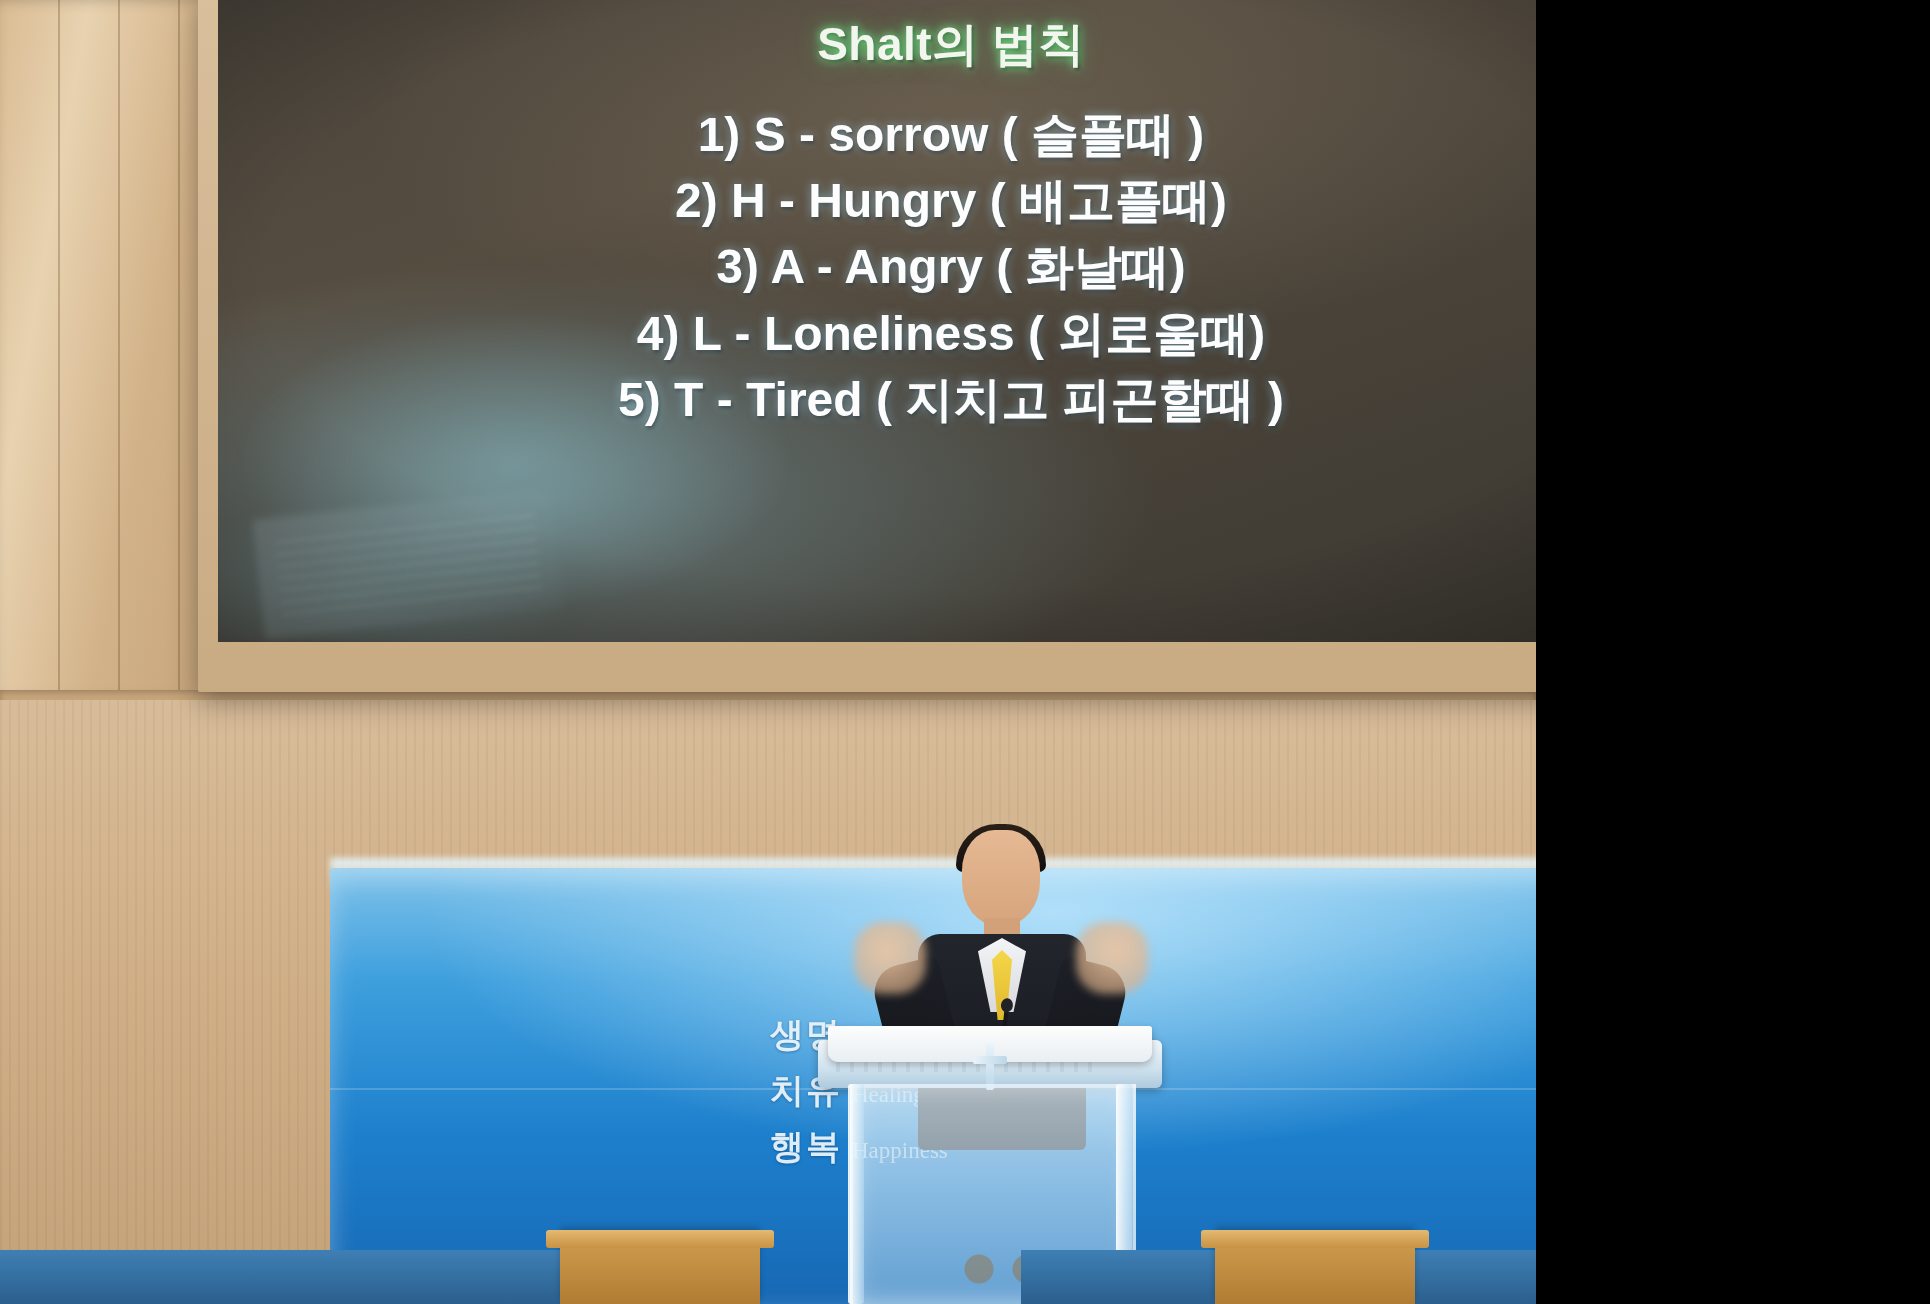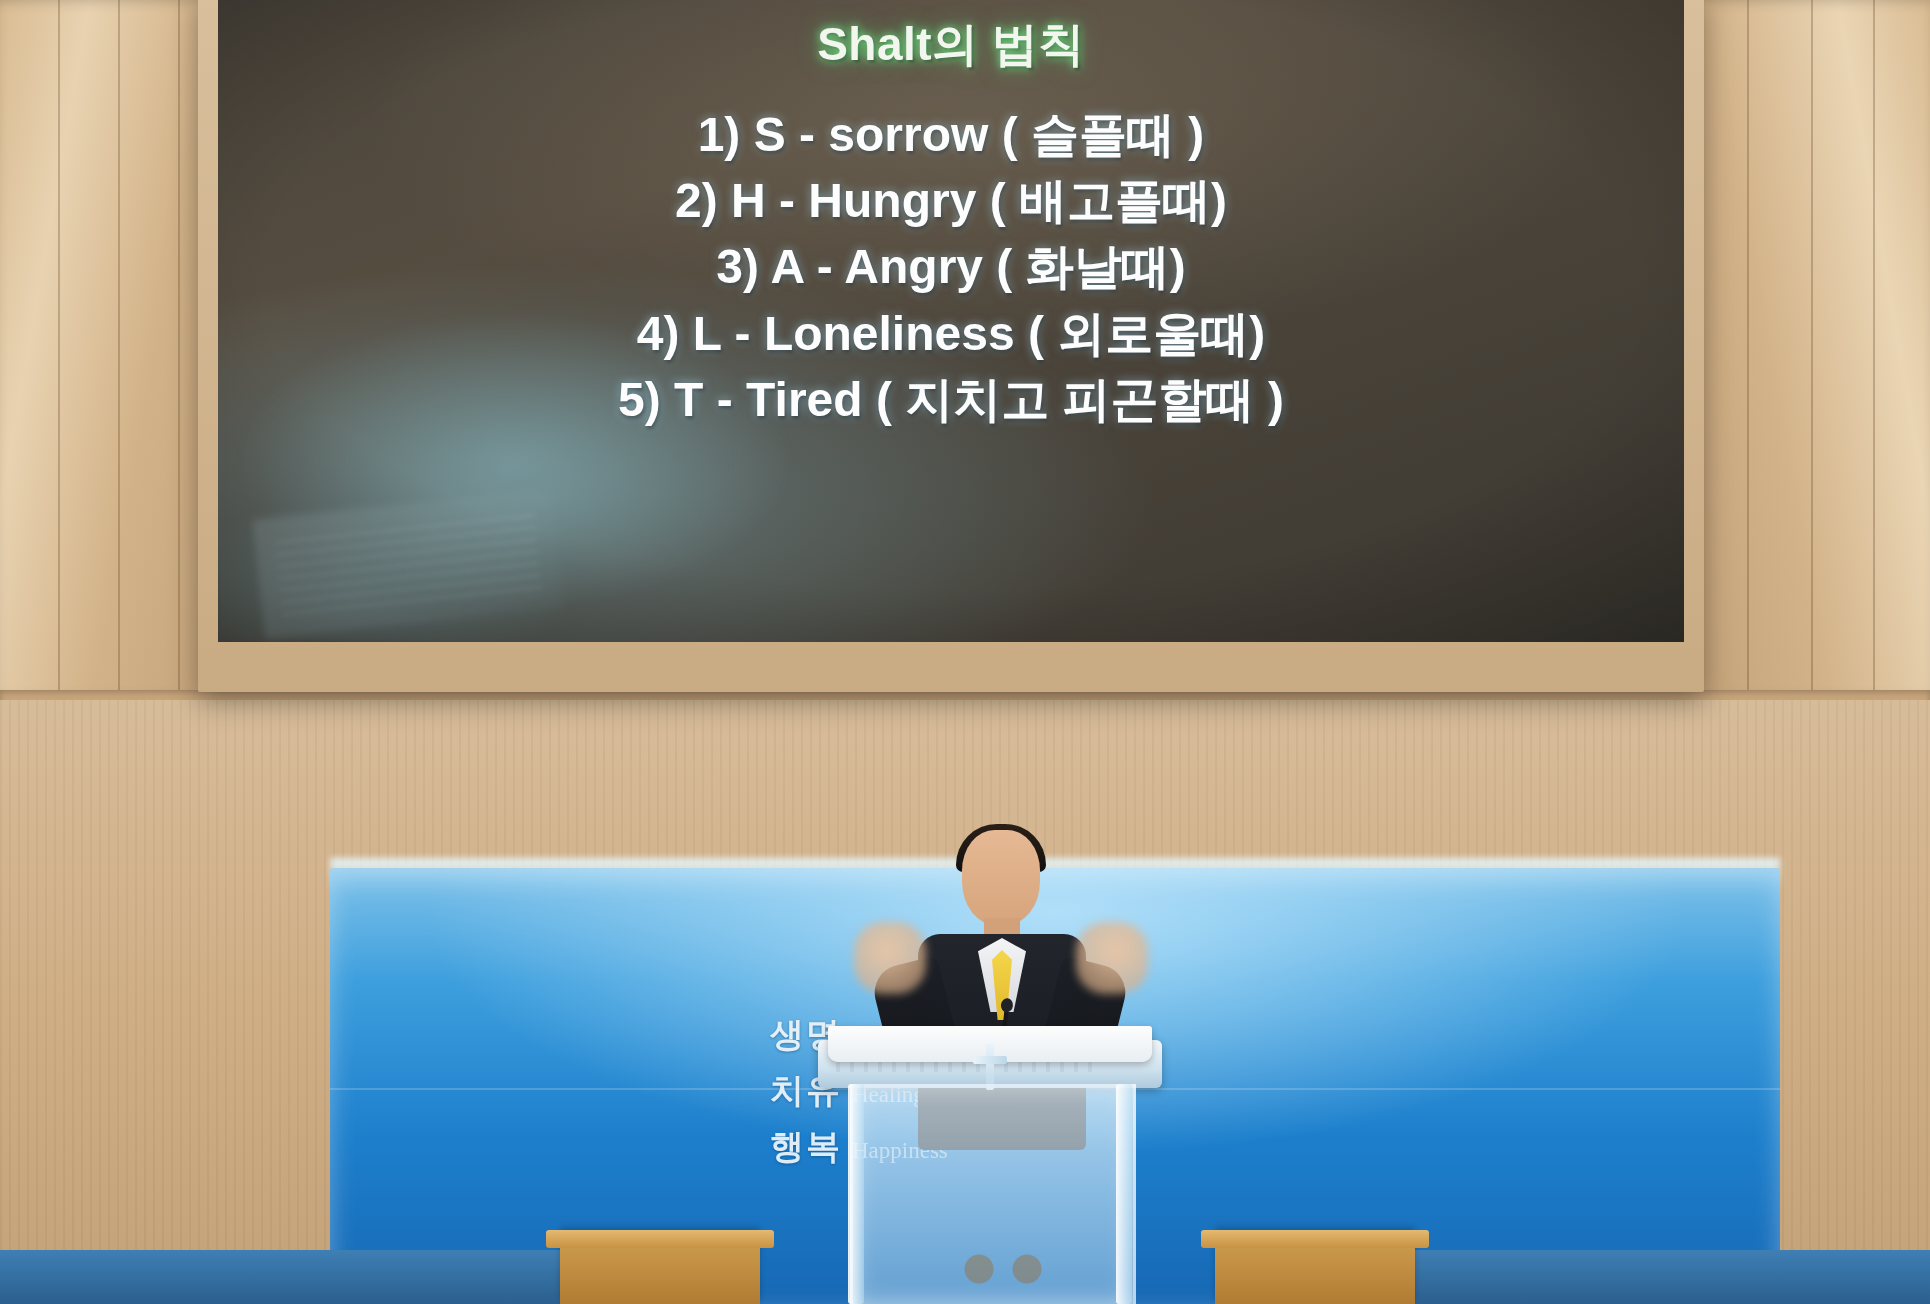--- a/index.html
+++ b/index.html
@@ -1,17 +1,17 @@
 <!DOCTYPE html>
 <html><head>
 <meta charset="utf-8">
 <style>
   html,body{margin:0;padding:0;background:#000;}
   body{font-family:"Liberation Sans",sans-serif;}
-  #stage{position:relative;width:1930px;height:1304px;overflow:hidden;background:#8b5cf6;}
+  #stage{position:relative;width:1536px;height:1304px;overflow:hidden;background:#8b5cf6;}
 
   
   .wall{position:absolute;inset:0;
         background:
           linear-gradient(180deg,#e3c9a6 0%, #ddc4a0 40%, #d2b894 70%, #c8ad89 100%);}
   .wall-grain{position:absolute;inset:0;
         background:repeating-linear-gradient(90deg,
           rgba(0,0,0,0.045) 0px, rgba(0,0,0,0.045) 1px,
           rgba(255,255,255,0.02) 1px, rgba(255,255,255,0.02) 7px);
         opacity:.8;}

